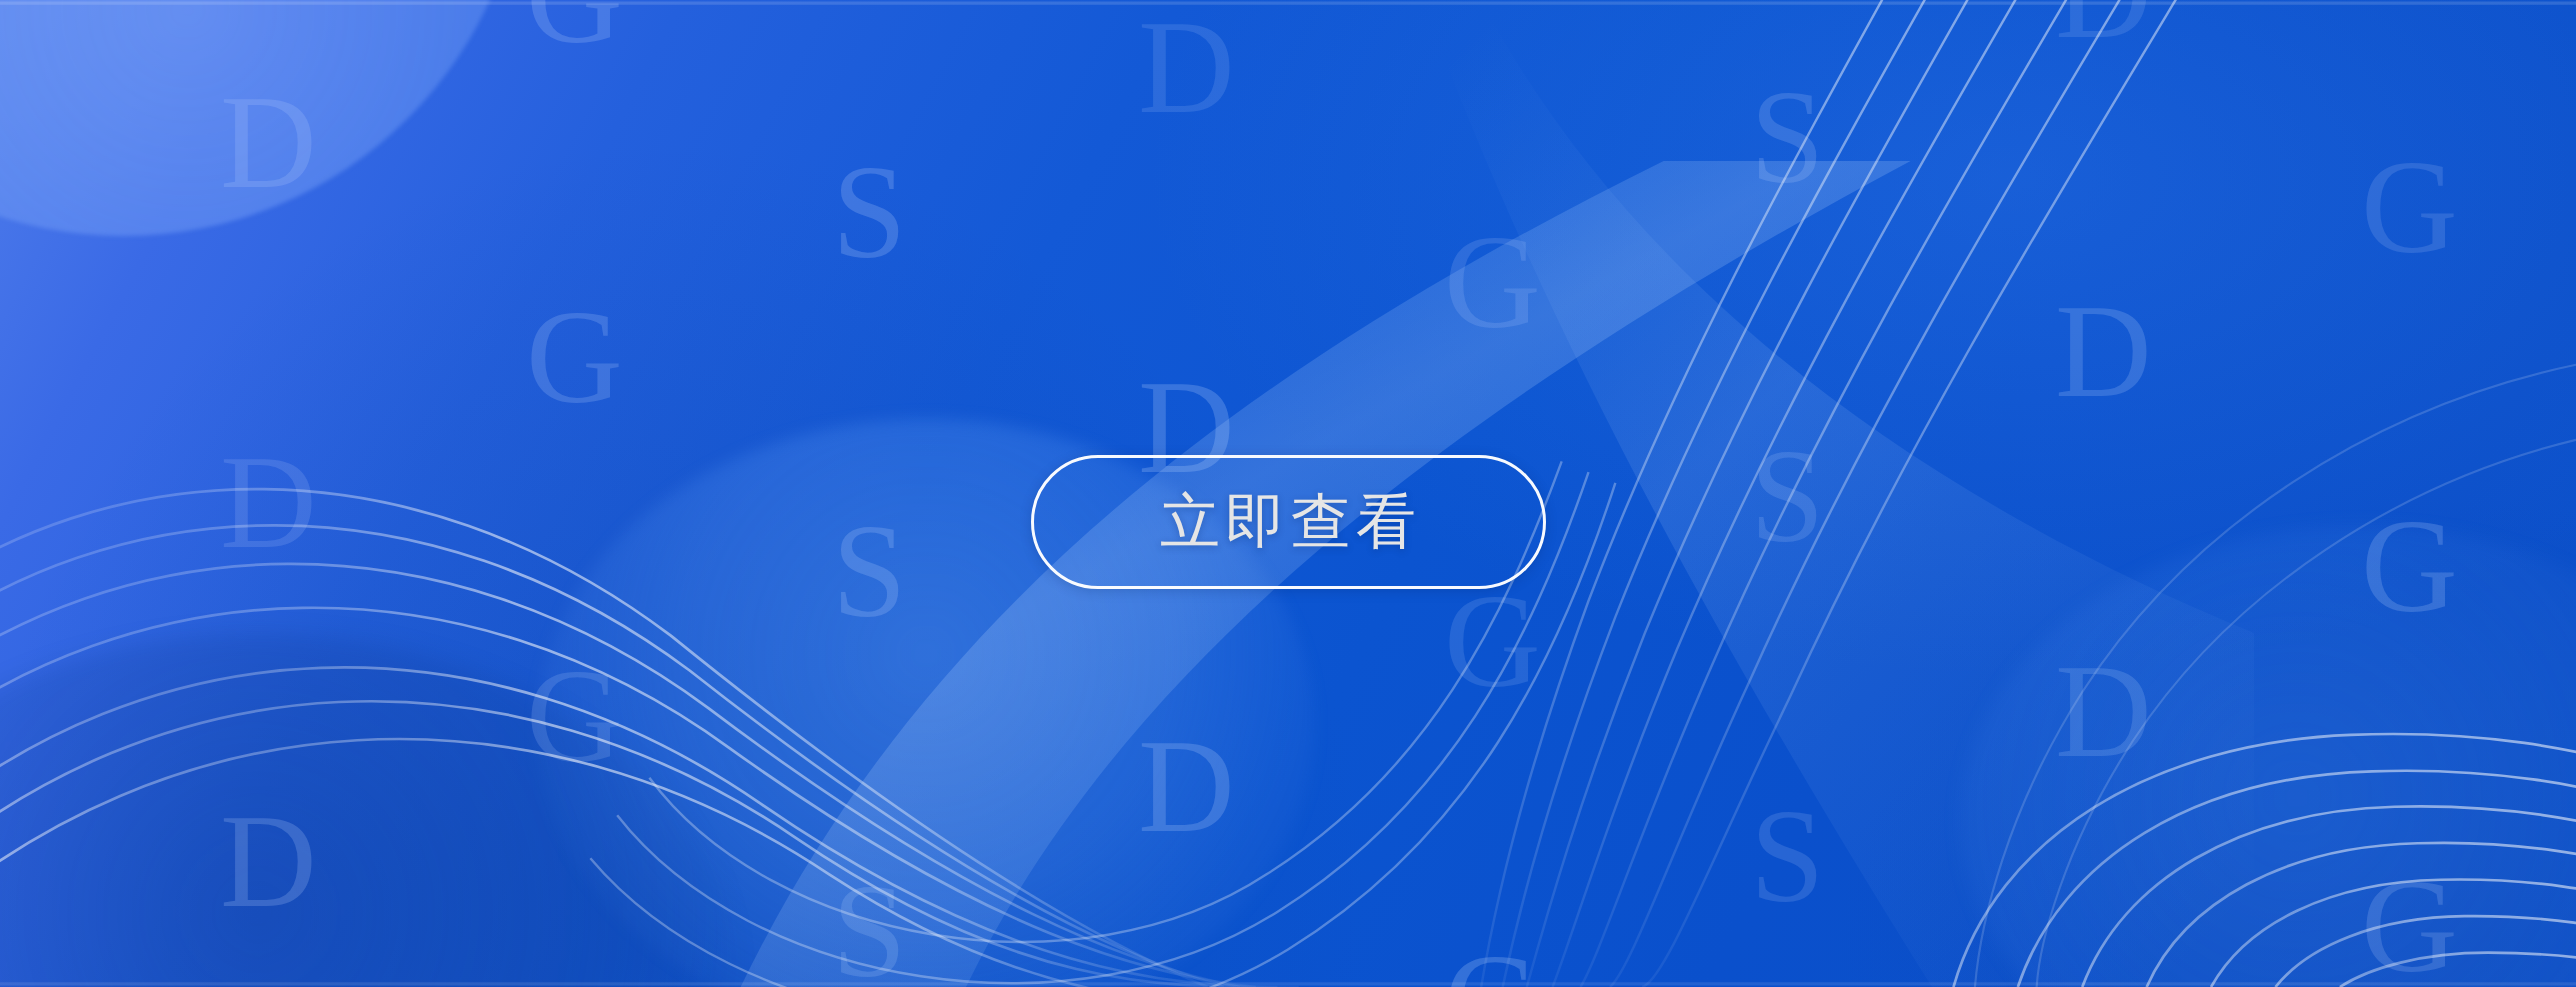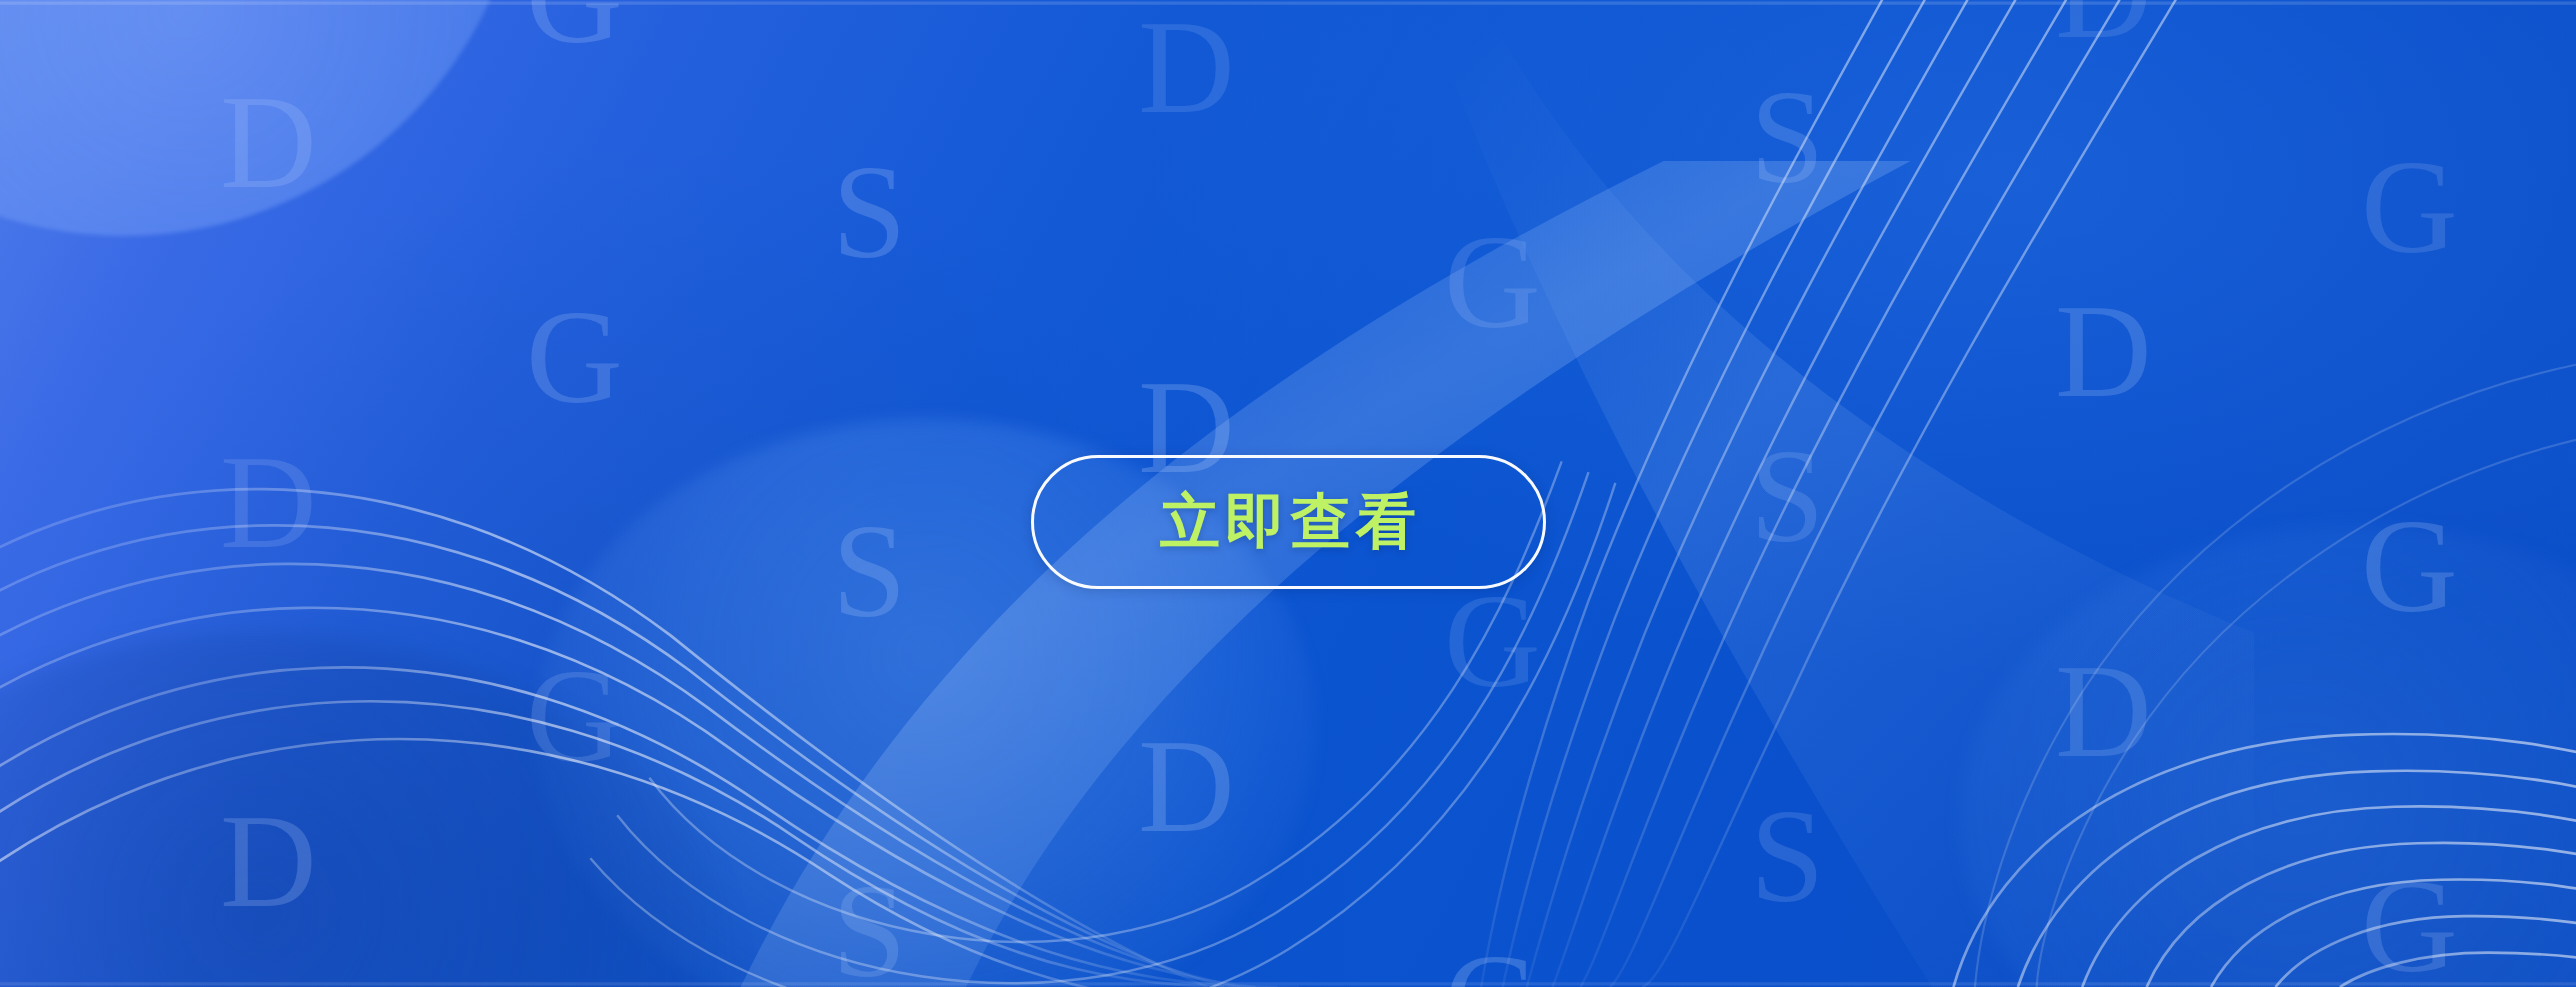--- a/index.html
+++ b/index.html
@@ -99,23 +99,23 @@
   .cta-wrap{margin-top:57px;}
   .cta{
     display:flex;
     align-items:center;
     justify-content:center;
     width:515px;
     height:134px;
     border:3.2px solid rgba(255,255,255,0.97);
     border-radius:67px;
     background:transparent;
-    color:#bef264;
+    color:#e5e5e5;
     font-size:60px;
-    font-weight:700;
+    font-weight:400;
     letter-spacing:5.4px;
     text-indent:5.4px;
     white-space:nowrap;
     cursor:pointer;
     box-shadow:0 2.1px 11.8px rgba(5,35,100,0.22);
     text-shadow:0 1.6px 7.5px rgba(5,35,100,0.30);
   }
 </style>
 </head>
 <body>

